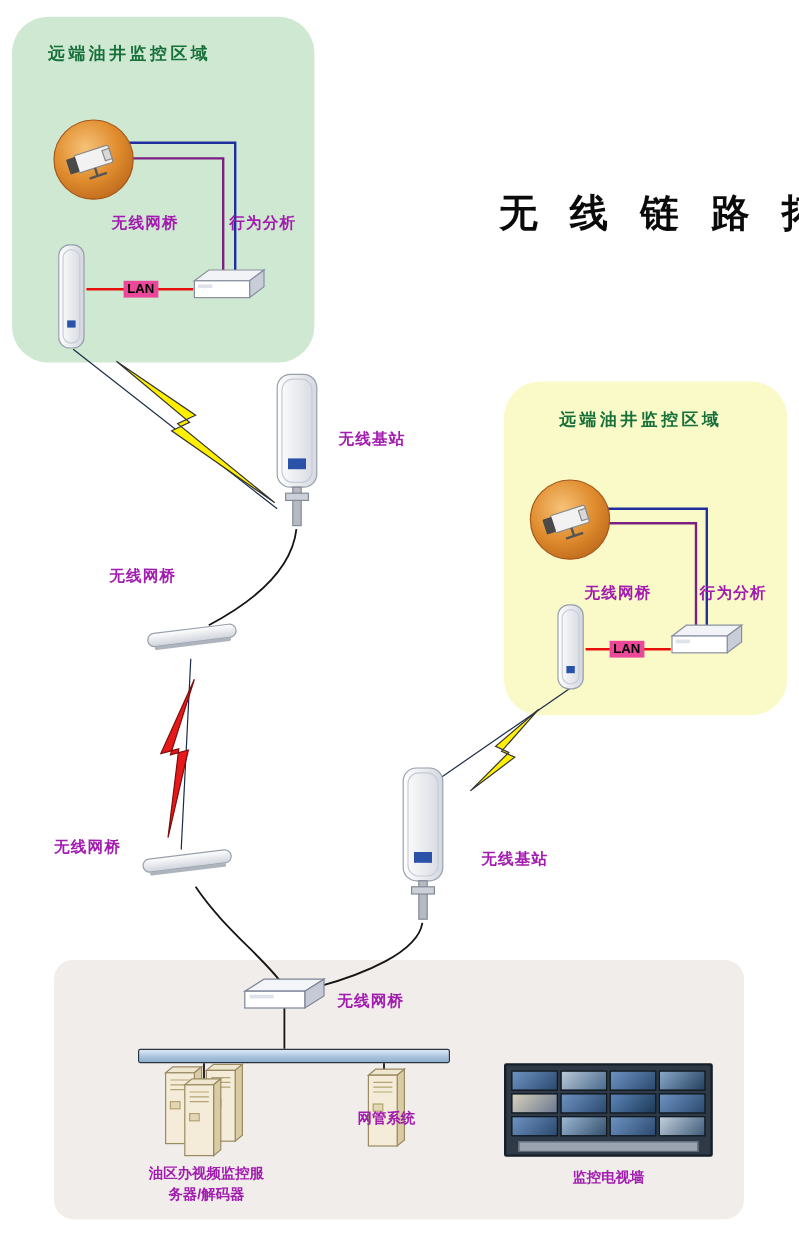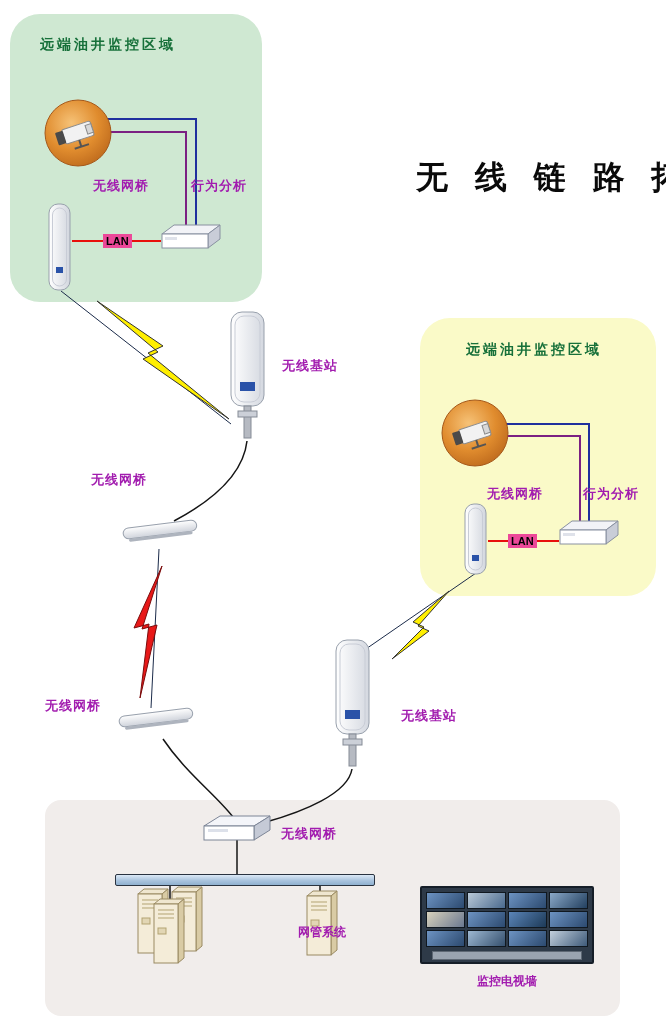--- a/index.html
+++ b/index.html
@@ -289,16 +289,20 @@
   <div class="lbl lbl-node" style="left:487px;top:485px;">无线网桥</div>
   <div class="lbl lbl-node" style="left:583px;top:485px;">行为分析</div>
   <span class="lan-tag" style="left:508px;top:534px;">LAN</span>
 
   <div class="lbl lbl-node" style="left:282px;top:357px;">无线基站</div>
   <div class="lbl lbl-node" style="left:91px;top:471px;">无线网桥</div>
   <div class="lbl lbl-node" style="left:45px;top:697px;">无线网桥</div>
   <div class="lbl lbl-node" style="left:401px;top:707px;">无线基站</div>
   <div class="lbl lbl-node" style="left:281px;top:825px;">无线网桥</div>
 
+  <div class="lbl lbl-small" style="left:120px;top:970px;width:104px;">
+    <div>油区办视频监控服</div>
+    <div>务器/解码器</div>
+  </div>
   <div class="lbl lbl-small" style="left:294px;top:924px;width:56px;">网管系统</div>
   <div class="lbl lbl-small" style="left:467px;top:973px;width:80px;font-family:Liberation Serif, serif;">监控电视墙</div>
 
 </div>
 
 </body></html>

